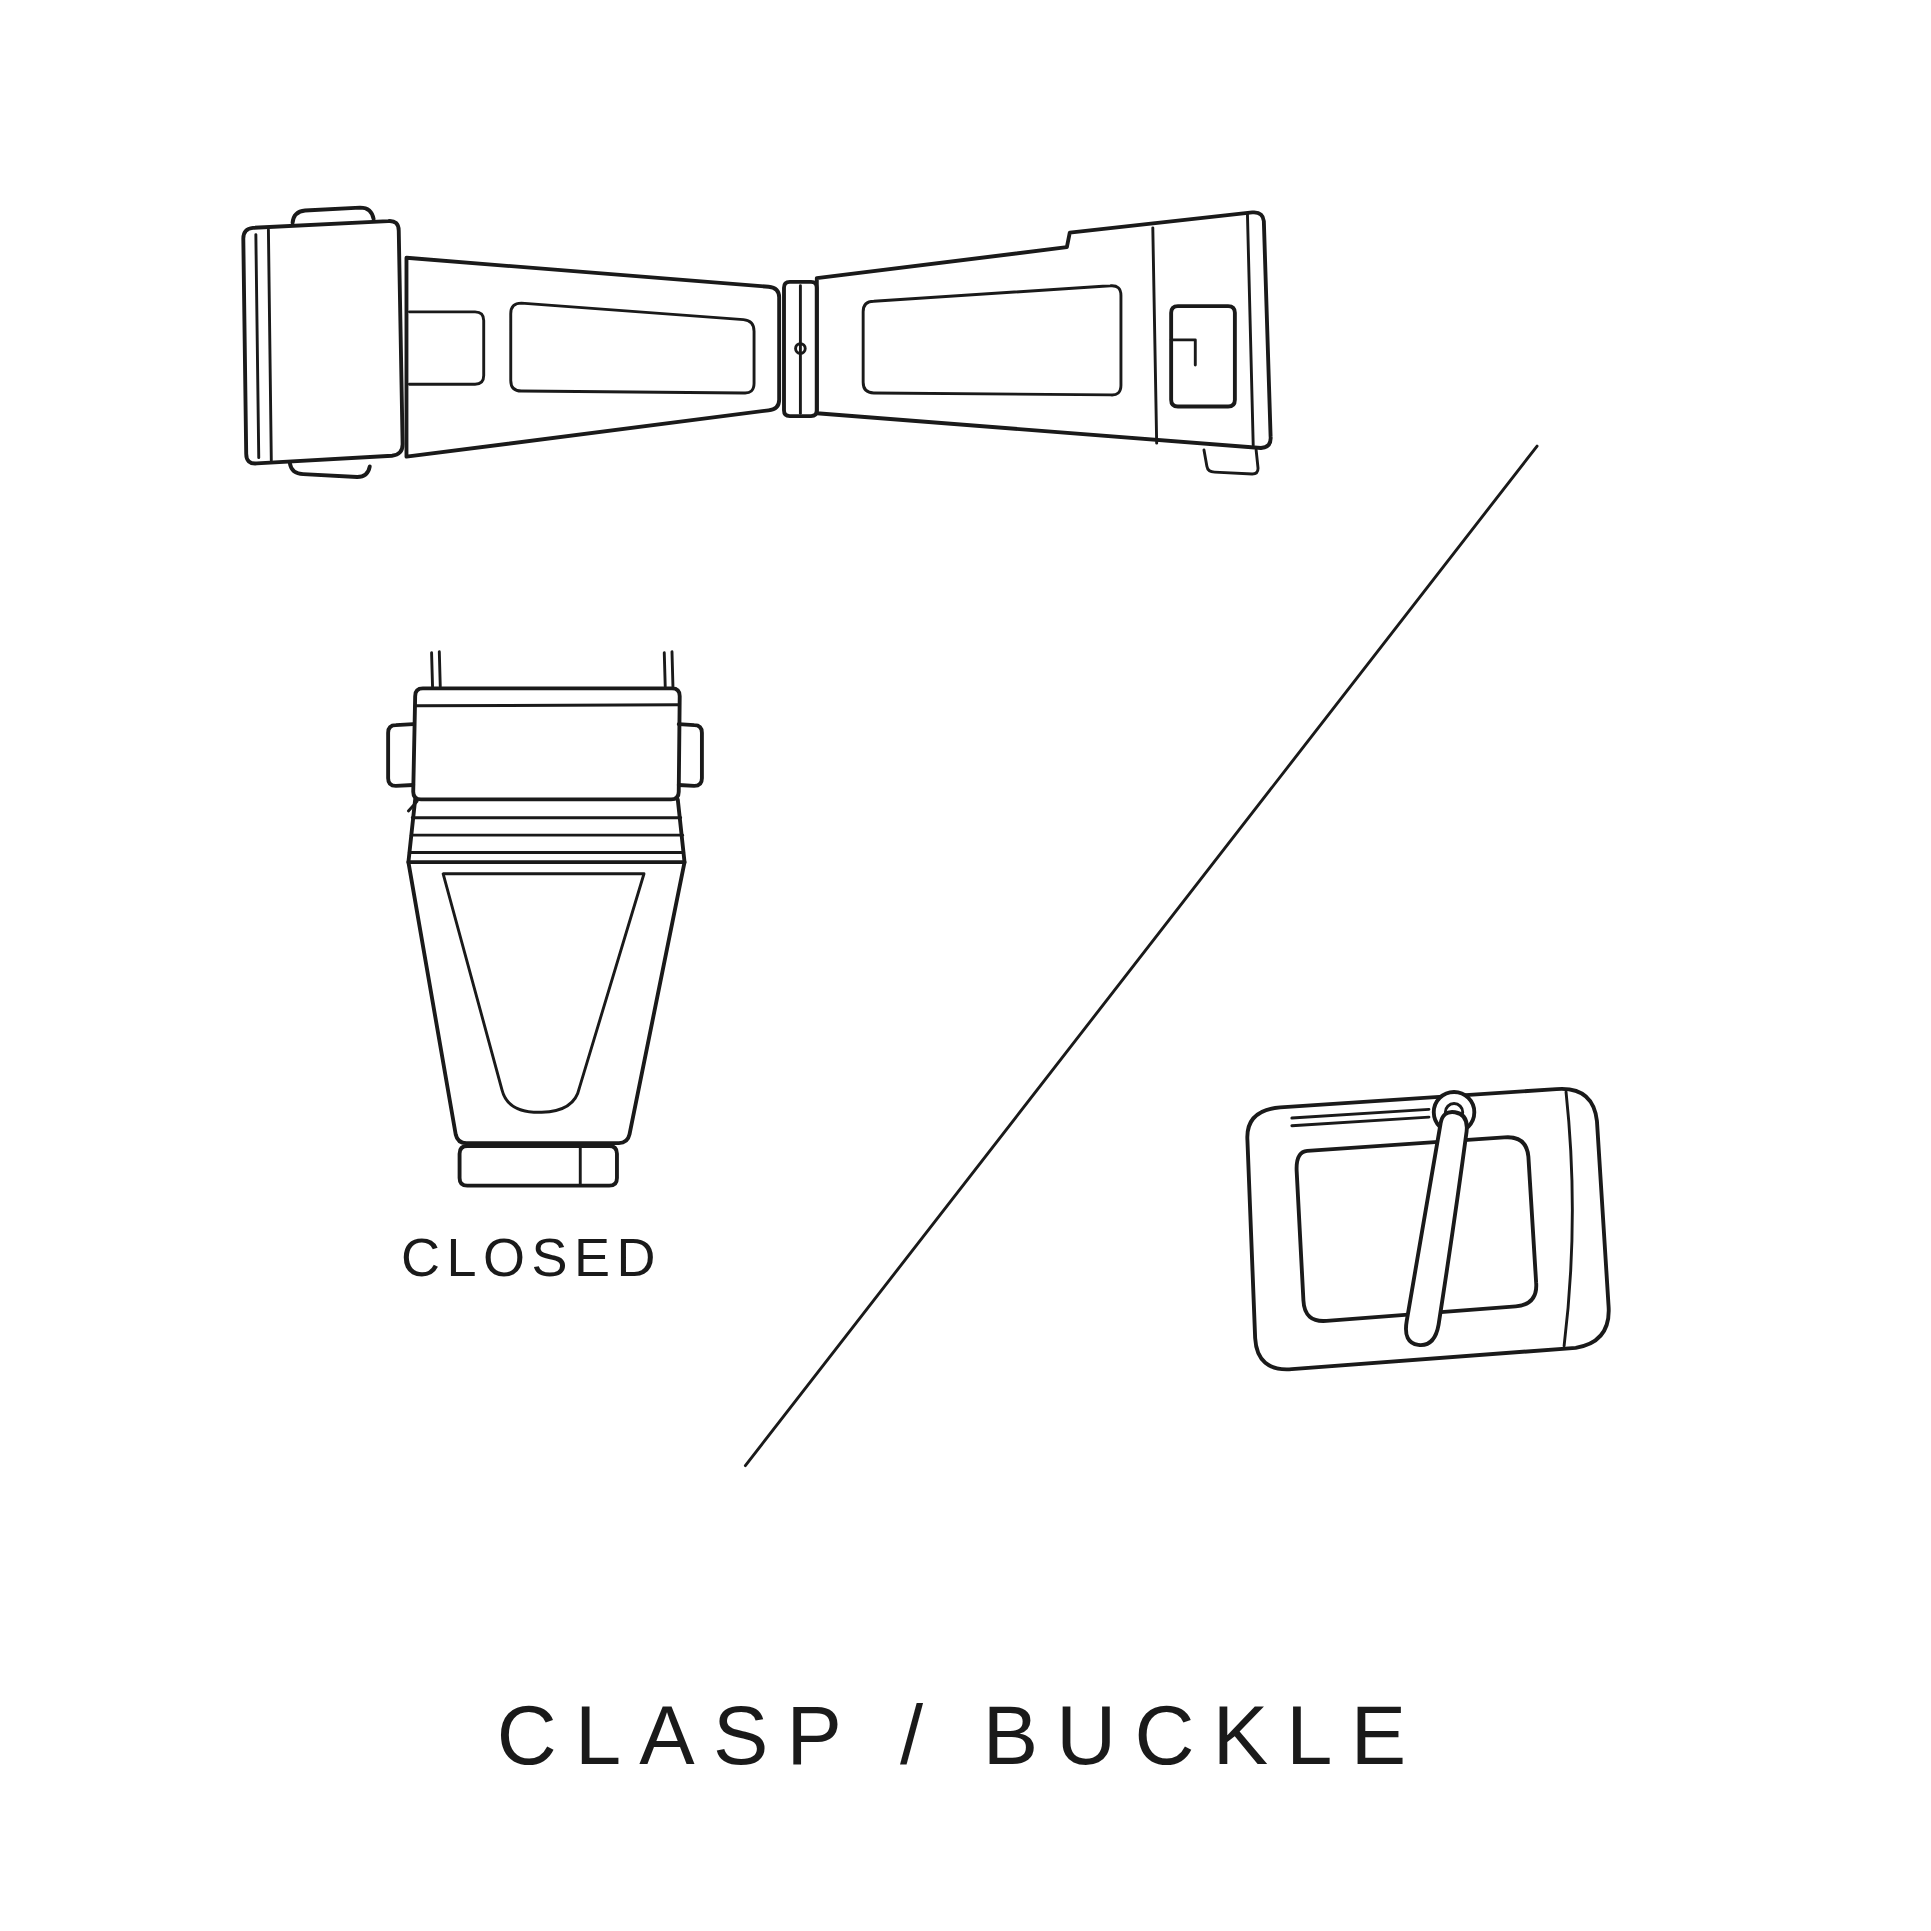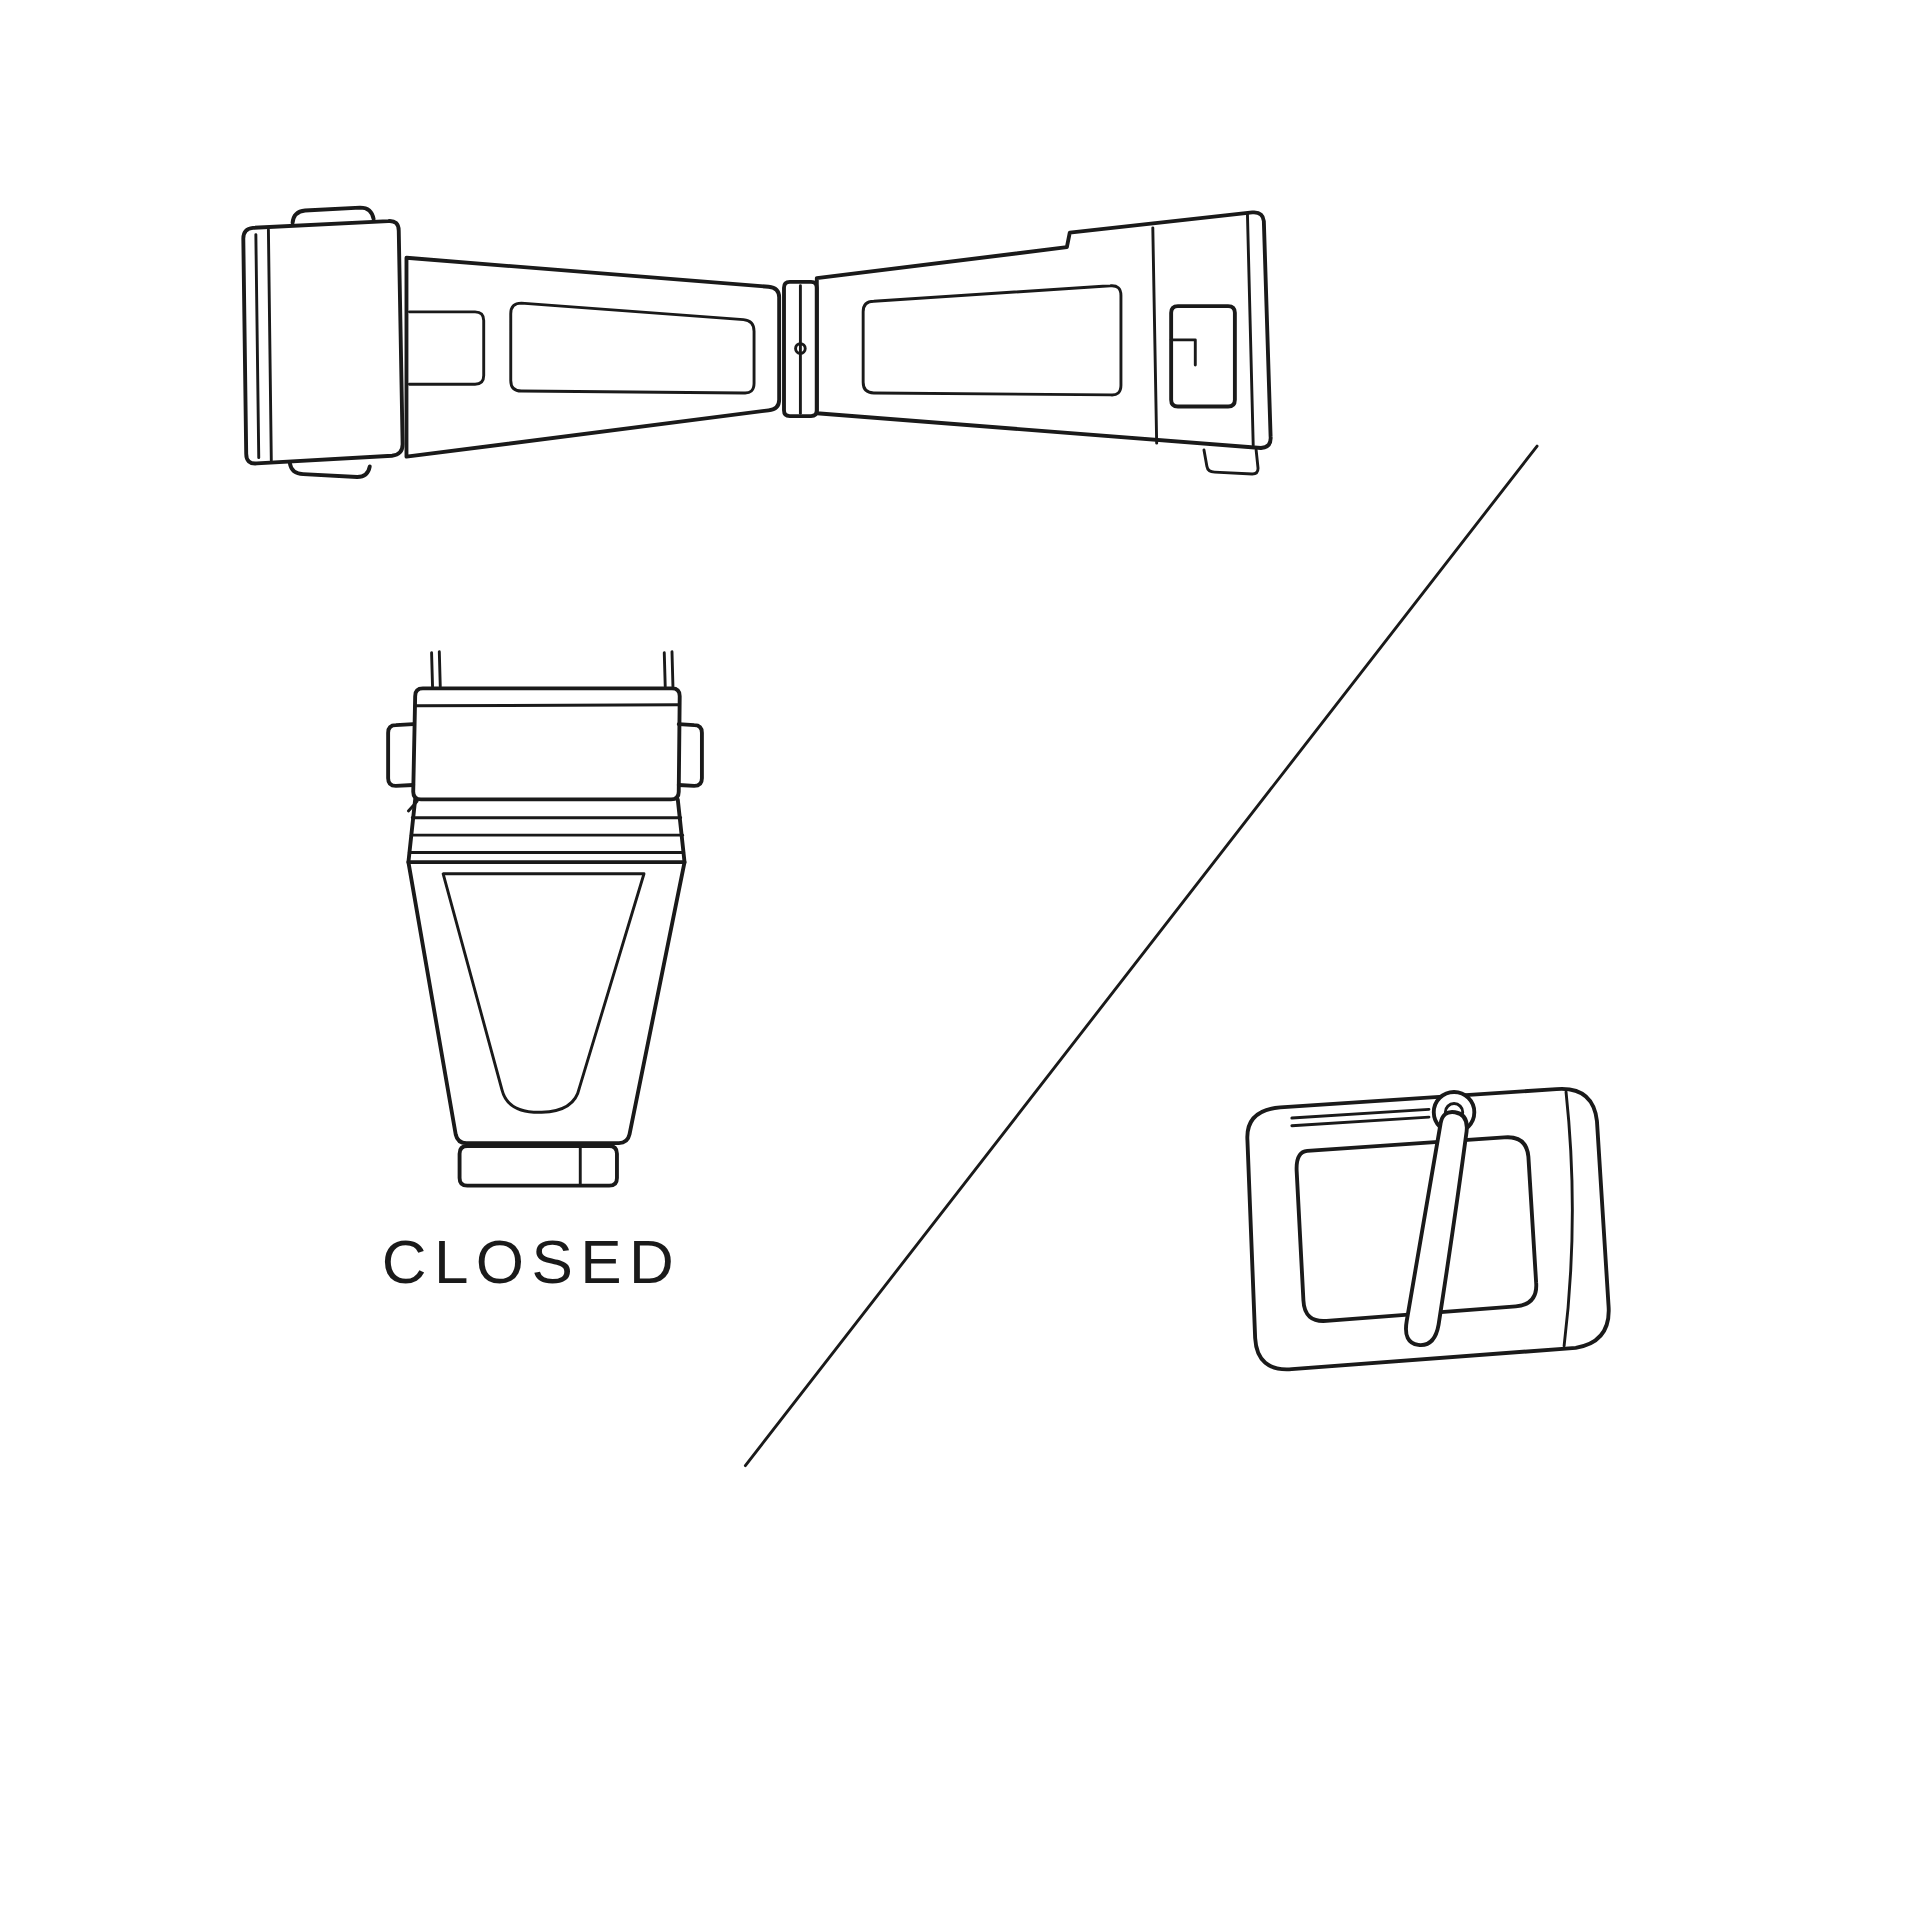--- a/index.html
+++ b/index.html
@@ -17,21 +17,21 @@
   .ln-fill{fill:#ffffff;stroke:currentColor;stroke-width:4;stroke-linecap:round;stroke-linejoin:round;}
   .caption{
     position:absolute;
     text-align:center;
     letter-spacing:0.12em;
     font-weight:400;
     color:var(--ink,#1a1a1a);
     white-space:nowrap;
   }
   .caption.open{left:421px;top:500px;width:772px;font-size:53px;}
-  .caption.closed{left:242px;top:1226px;width:579px;font-size:62px;text-align:center;}
+  .caption.closed{left:242px;top:1226px;width:579px;font-size:54px;text-align:center;}
   .title{
     position:absolute;
     left:381px;top:1688px;width:1159px;
     text-align:center;
     font-size:83px;
     letter-spacing:0.22em;
     font-weight:400;
     color:var(--ink,#1a1a1a);
     white-space:nowrap;
   }
@@ -112,15 +112,16 @@
       <path class="ln-thin" d="M1338 1166 L1480 1157"></path>
 
       <circle class="ln-fill" cx="1506" cy="1152" r="21"></circle>
       <circle class="ln-thin" cx="1506" cy="1152" r="9"></circle>
 
       <path class="ln-fill" d="M1492 1164 Q1477 1252 1457 1368 Q1453 1391 1469 1393 Q1486 1395 1490 1372 Q1507 1262 1519 1172 Q1521 1154 1507 1152 Q1494 1150 1492 1164 Z"></path>
     </g>
   </svg>
 
   <div class="caption closed">CLOSED</div>
+  <div class="title">CLASP / BUCKLE</div>
 
 </div>
 
 
 </body></html>

